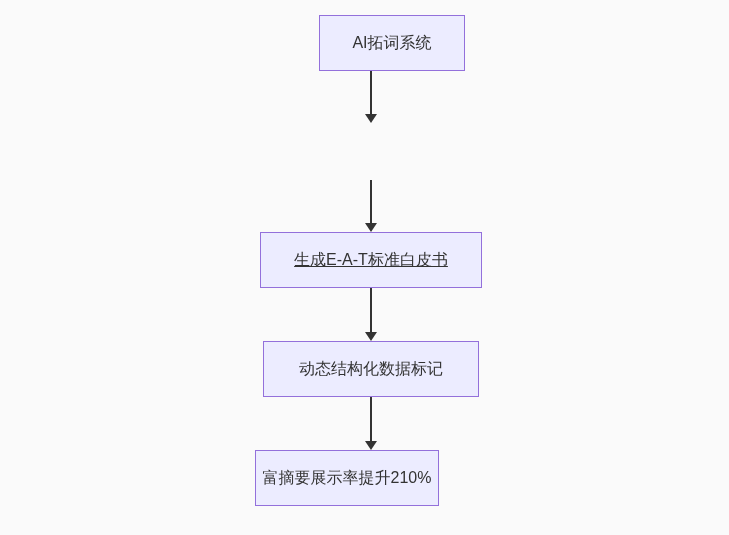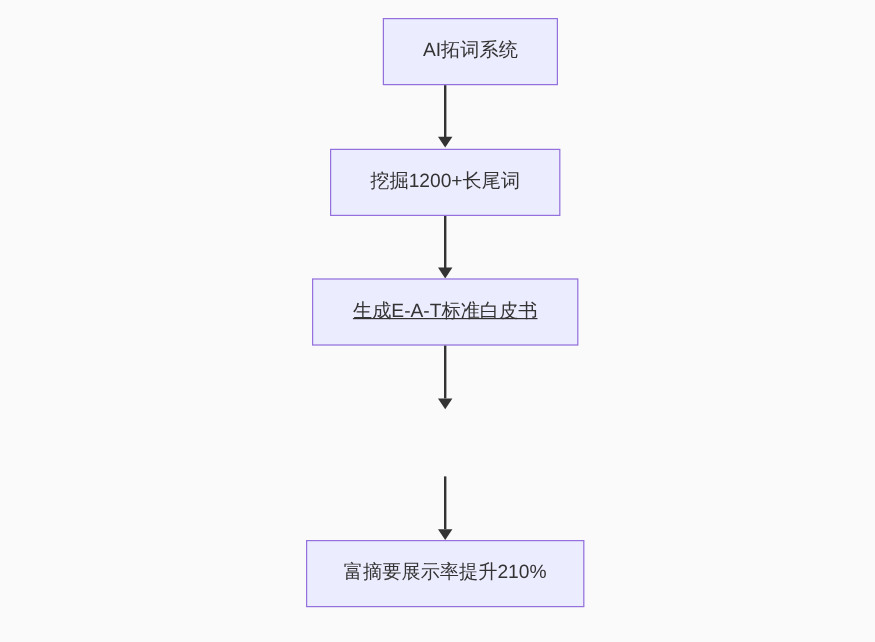--- a/index.html
+++ b/index.html
@@ -39,21 +39,21 @@
     height: 0;
     border-left: 6px solid transparent;
     border-right: 6px solid transparent;
     border-top: 9px solid #333333;
   }
   
   #node-a { left: 298px; top: 15px;  width: 146px; margin-left: 21px; }
   #node-b { left: 275px; top: 124px; width: 192px; }
   #node-c { left: 260px; top: 232px; width: 222px; text-decoration: underline; }
   #node-d { left: 263px; top: 341px; width: 216px; }
-  #node-e { left: 255px; top: 450px; width: 232px; }
+  #node-e { left: 255px; top: 450px; width: 184px; }
   
   #edge-1-line { left: 370px; top: 71px;  height: 44px; }
   #edge-1-head { left: 365px; top: 114px; }
   #edge-2-line { left: 370px; top: 180px; height: 44px; }
   #edge-2-head { left: 365px; top: 223px; }
   #edge-3-line { left: 370px; top: 288px; height: 44px; }
   #edge-3-head { left: 365px; top: 332px; }
   #edge-4-line { left: 370px; top: 397px; height: 44px; }
   #edge-4-head { left: 365px; top: 441px; }
 </style>
@@ -62,34 +62,34 @@
 
 <div class="canvas">
 
   <div class="flow-node" id="node-a">
     <span>AI拓词系统</span>
   </div>
 
   <div class="edge-line" id="edge-1-line"></div>
   <div class="edge-head" id="edge-1-head"></div>
 
-  <div class="flow-node" id="node-b">
-    <span>挖掘1200+长尾词</span>
-  </div>
 
   <div class="edge-line" id="edge-2-line"></div>
   <div class="edge-head" id="edge-2-head"></div>
 
   <div class="flow-node" id="node-c">
     <span>生成E-A-T标准白皮书</span>
   </div>
 
   <div class="edge-line" id="edge-3-line"></div>
   <div class="edge-head" id="edge-3-head"></div>
 
+  <div class="flow-node" id="node-d">
+    <span>动态结构化数据标记</span>
+  </div>
 
   <div class="edge-line" id="edge-4-line"></div>
   <div class="edge-head" id="edge-4-head"></div>
 
   <div class="flow-node" id="node-e">
     <span>富摘要展示率提升210%</span>
   </div>
 
 </div>
 

